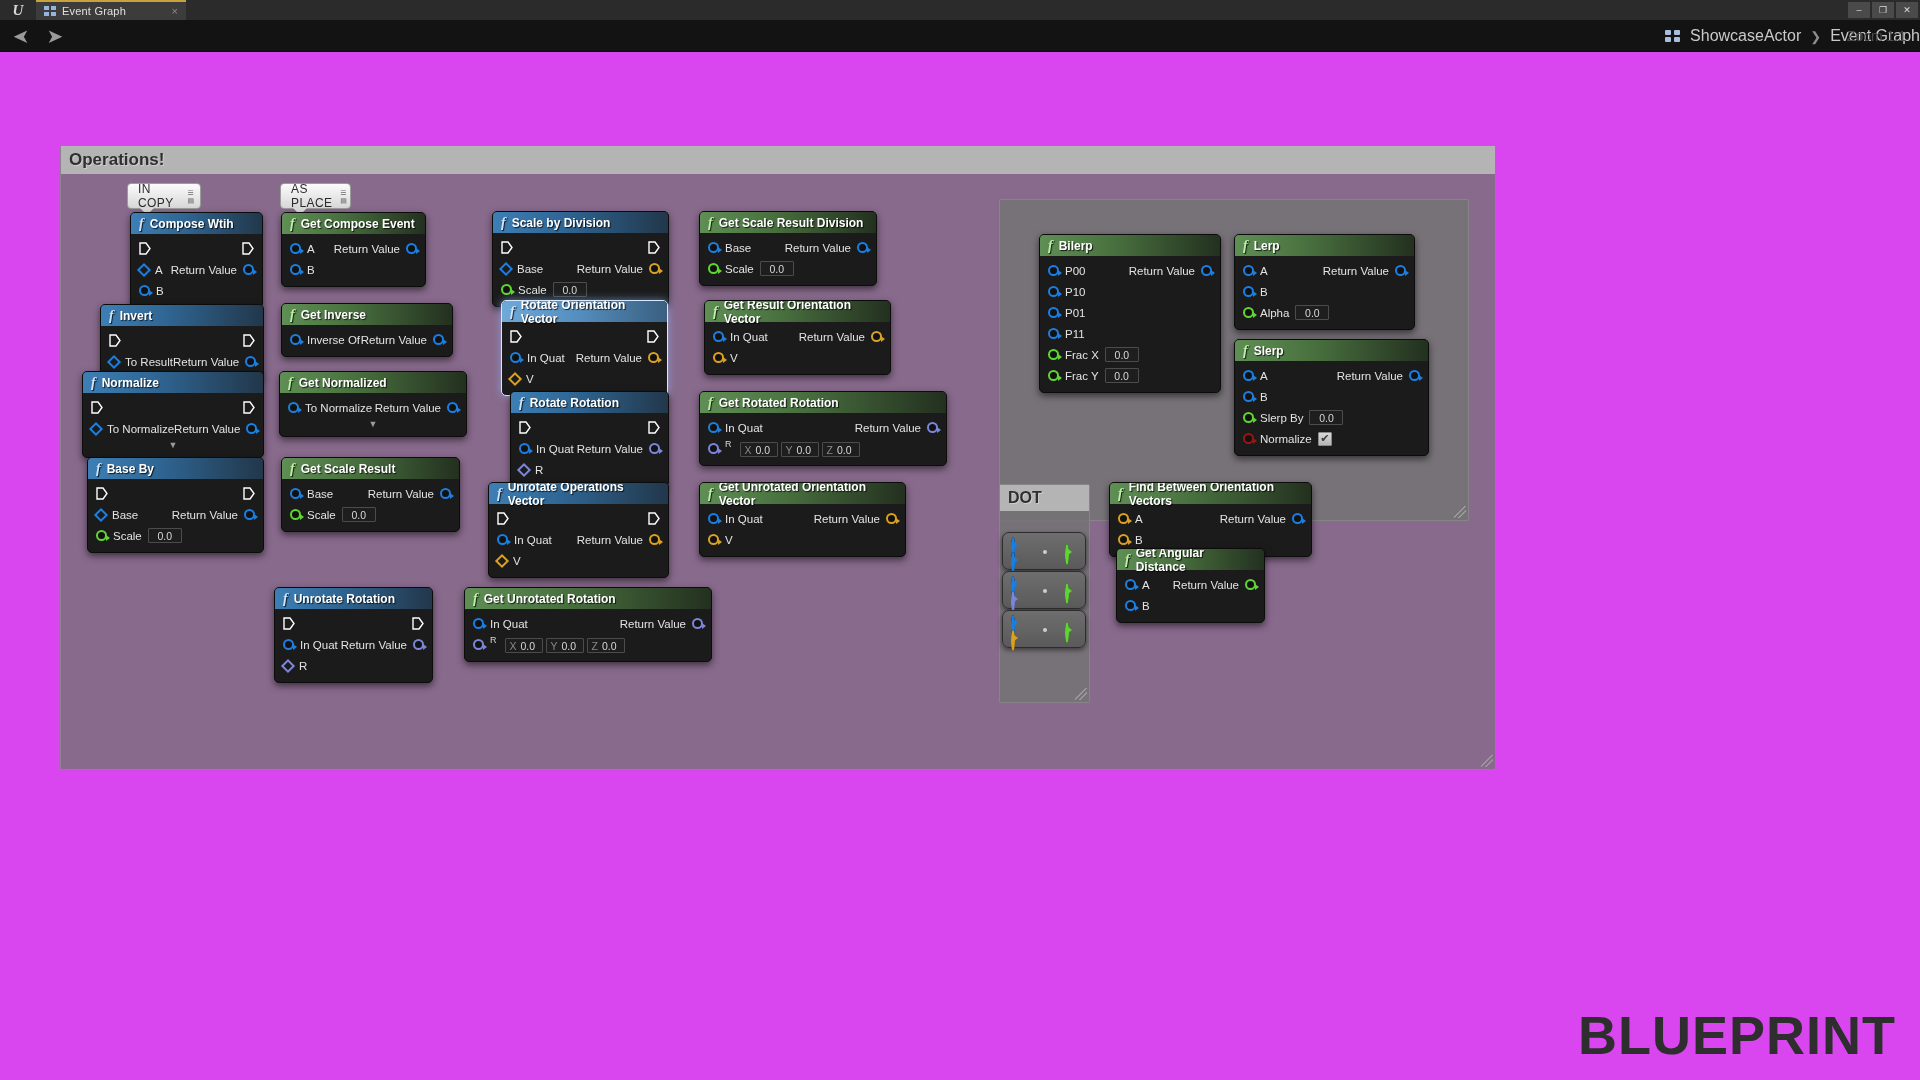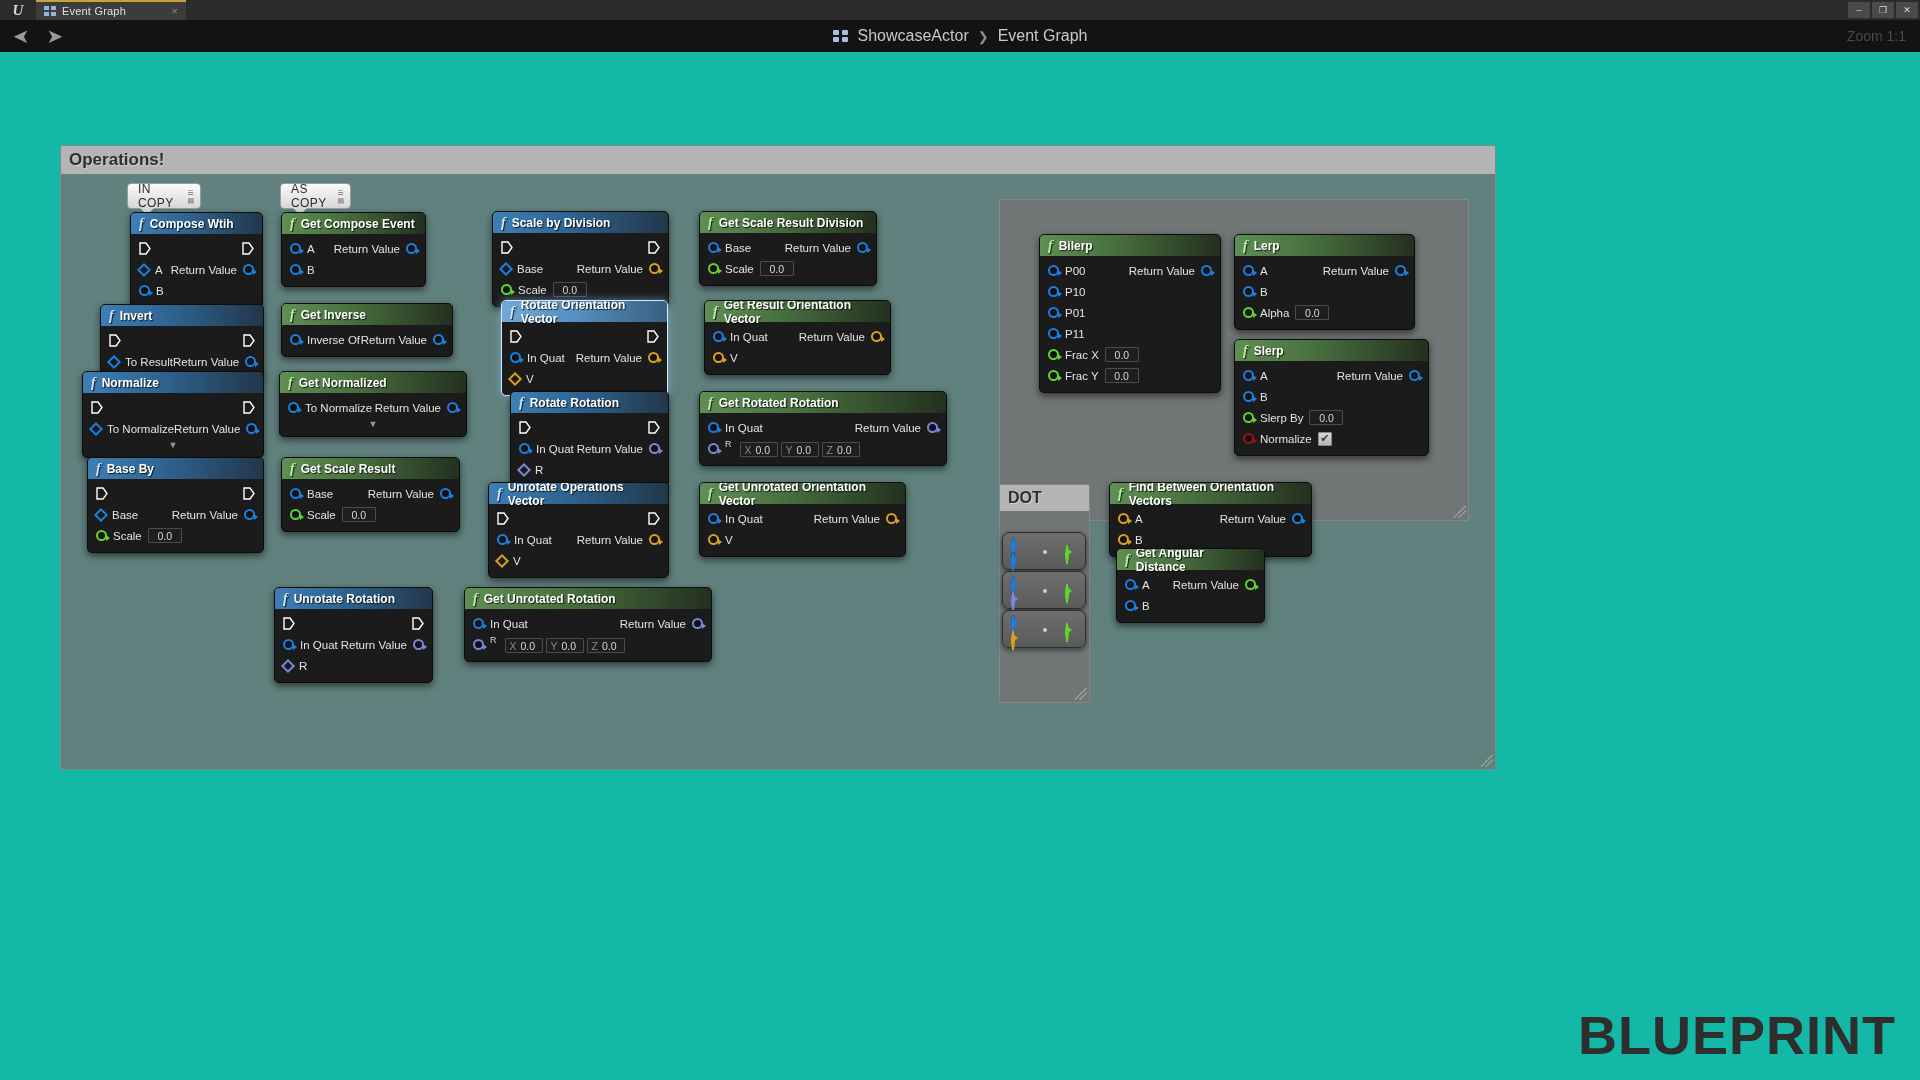--- a/index.html
+++ b/index.html
@@ -58,41 +58,41 @@
     border-bottom:1px solid #0d0d0d;
     display:flex; align-items:center;
   }
   .navarrow {
     width:26px; height:26px; margin-left:8px;
     display:flex; align-items:center; justify-content:center;
     color:#9a9a9a; font-size:20px; line-height:1;
   }
   #breadcrumb{
     position:absolute; left:0; right:0; top:0; height:32px;
-    display:flex; align-items:center; justify-content:center; gap:9px;
+    display:flex; align-items:center; justify-content:flex-end; gap:9px;
     pointer-events:none;
   }
   #breadcrumb > *{ pointer-events:auto; }
   .bc-icon{ width:16px;height:13px;position:relative;}
   .bc-icon i{position:absolute;background:#a9bedd;display:block;border-radius:1px;}
   .bc-icon i:nth-child(1){left:0;top:0;width:6px;height:5px;}
   .bc-icon i:nth-child(2){left:9px;top:0;width:6px;height:5px;}
   .bc-icon i:nth-child(3){left:0;top:7px;width:6px;height:5px;}
   .bc-icon i:nth-child(4){left:9px;top:7px;width:6px;height:5px;}
   .bc-text{ color:#c9c9c9; font-size:16px; }
   .bc-sep{ color:#8d8d8d; font-size:13px; }
   #zoomlabel{
     position:absolute; right:14px; top:8px;
     color:#4b4b4b; font-size:14px;
   }
 
   
   #canvas{
     position:absolute; left:0; top:52px; width:1920px; height:1028px;
-    background:#14b8a6;
+    background:#d946ef;
   }
   #watermark{
     position:absolute; right:24px; bottom:14px;
     color:#2e2e2e; font-size:54px; font-weight:bold;
     letter-spacing:1px; user-select:none;
   }
 
   
   .comment{
     position:absolute;
@@ -302,21 +302,21 @@
   </div>
 
   <div class="bubble" style="left:127px; top:131px; width:74px;">
     <span class="btxt">IN COPY</span>
     <span class="bicons">
         <span>☰</span>
         <span>▤</span>
       </span>
   </div>
   <div class="bubble" style="left:280px; top:131px; width:71px;">
-    <span class="btxt">AS COPY</span>
+    <span class="btxt">AS PLACE</span>
     <span class="bicons">
         <span>☰</span>
         <span>▤</span>
       </span>
   </div>
 
   <div id="nodes-layer">
       <div class="node impure" style="left: 130px; top: 160px; width: 133px;">
         <div class="hdr">
           <span class="fx">f</span>

